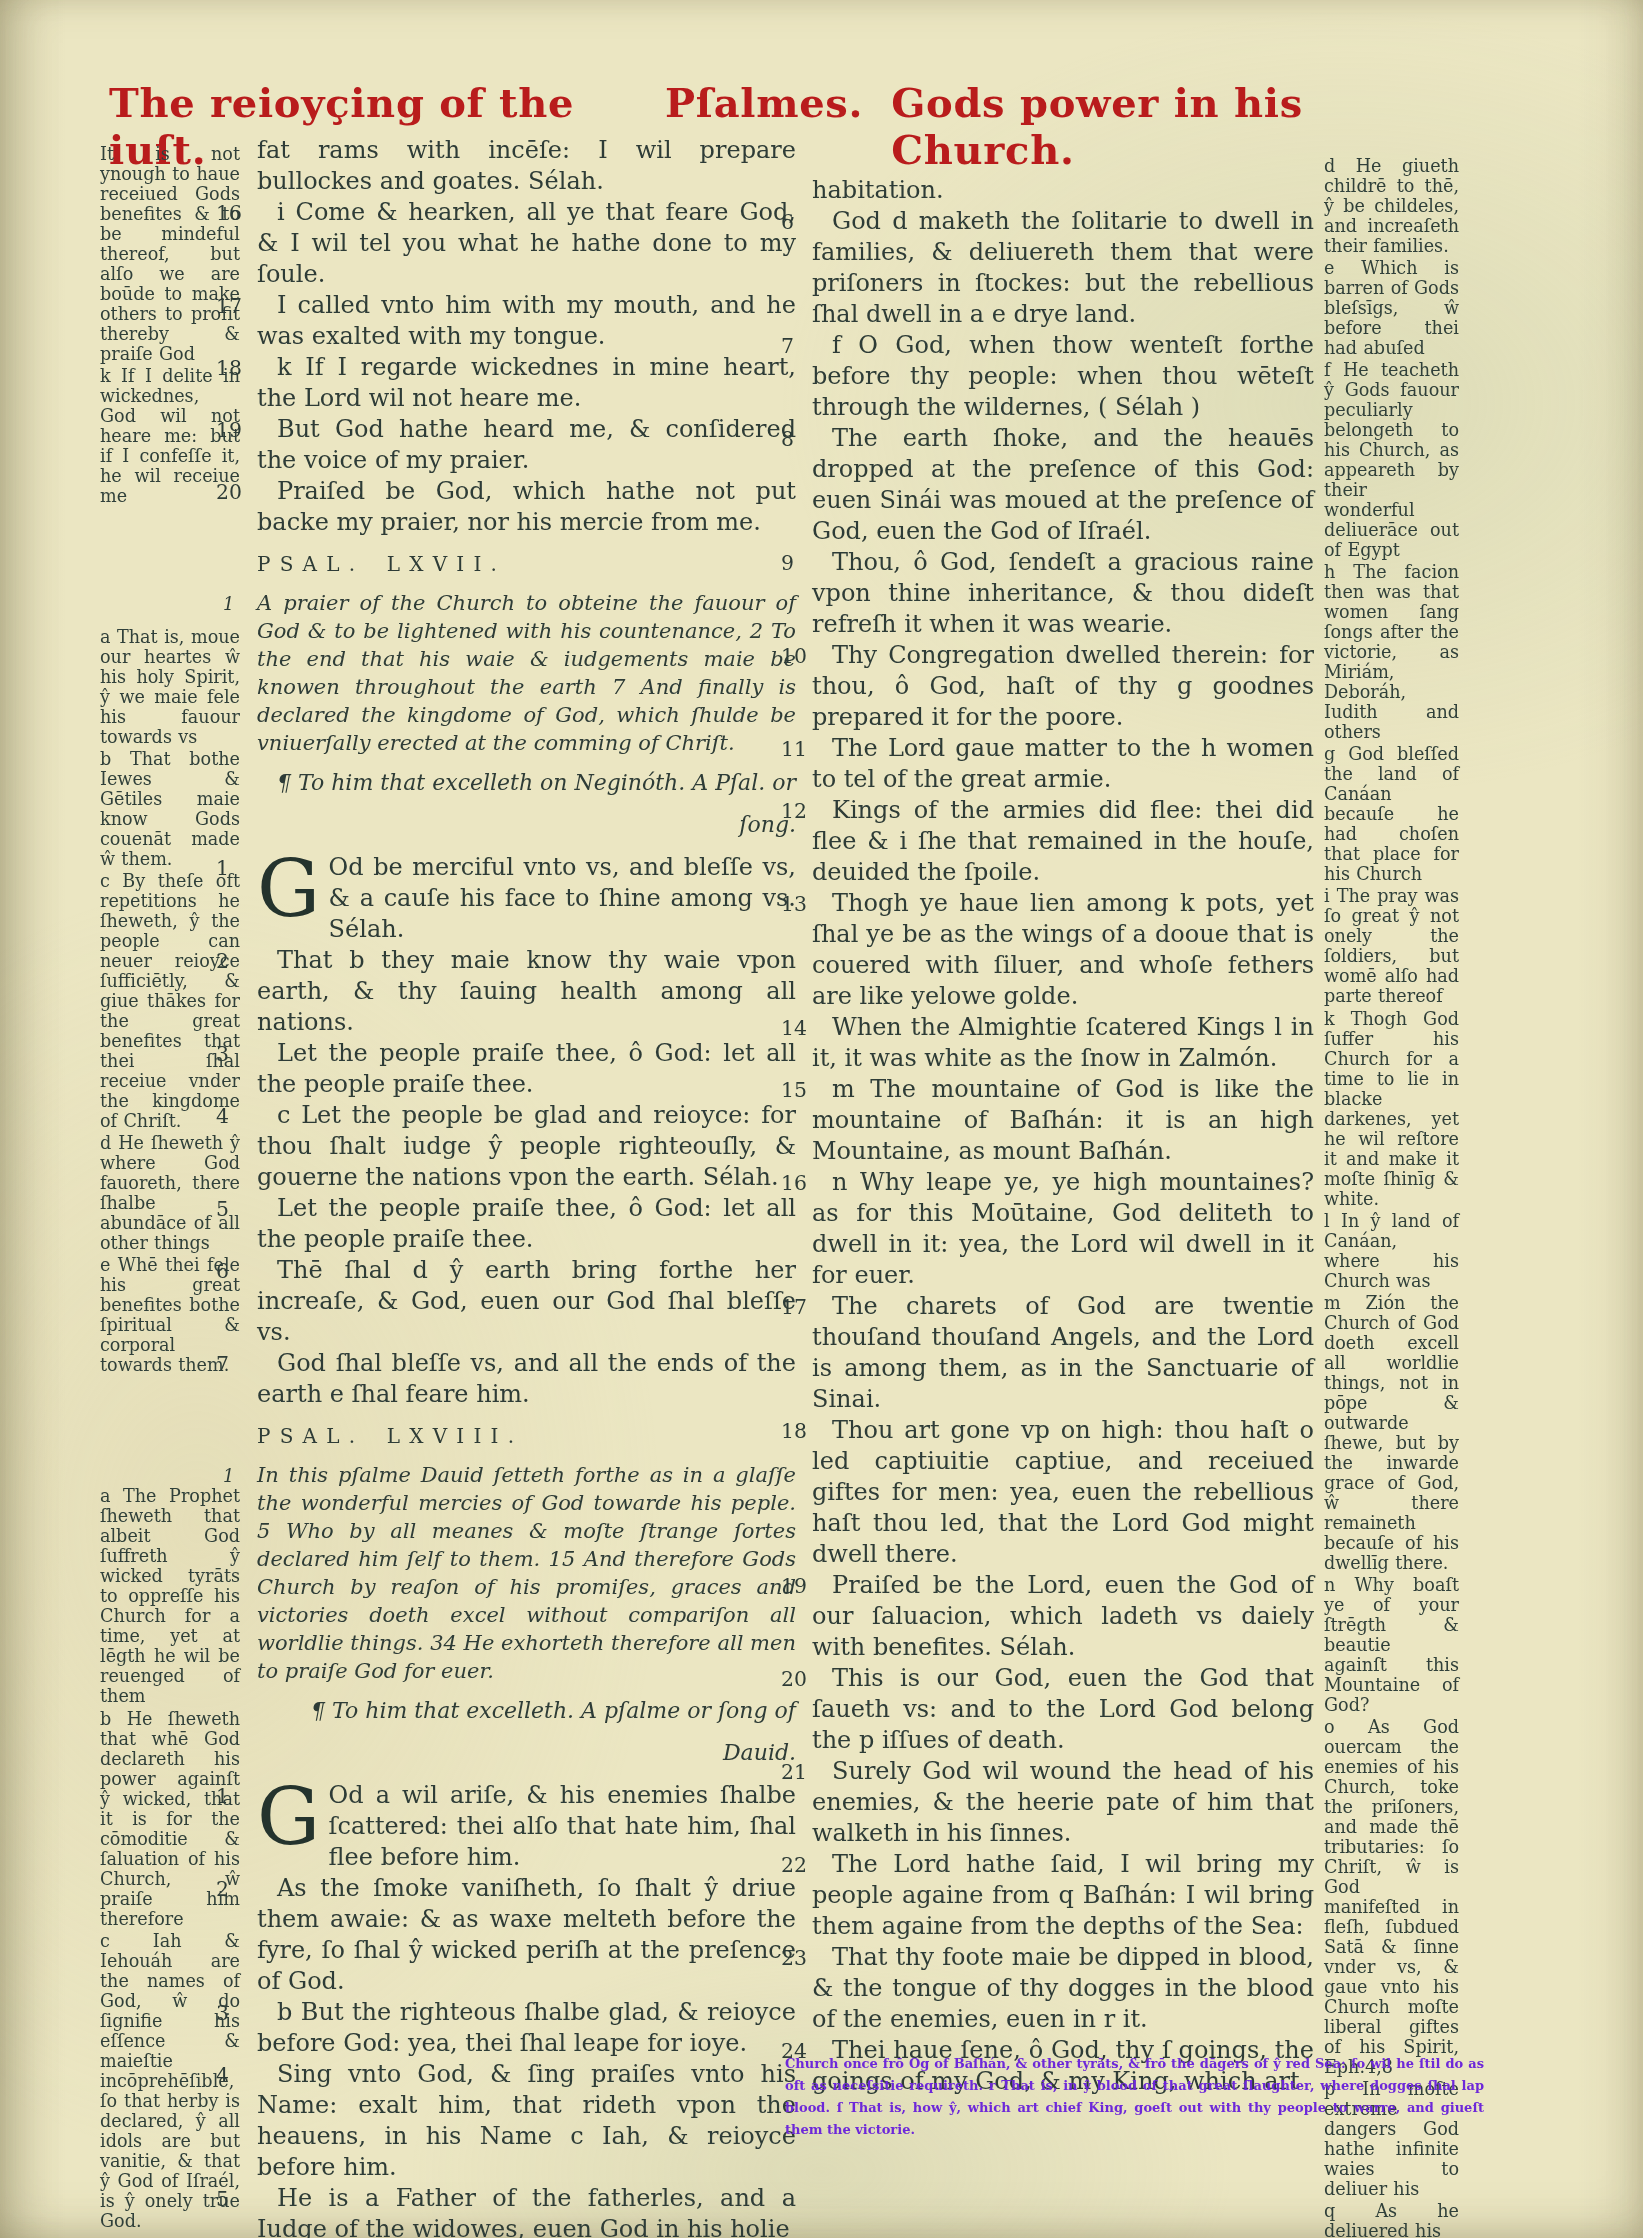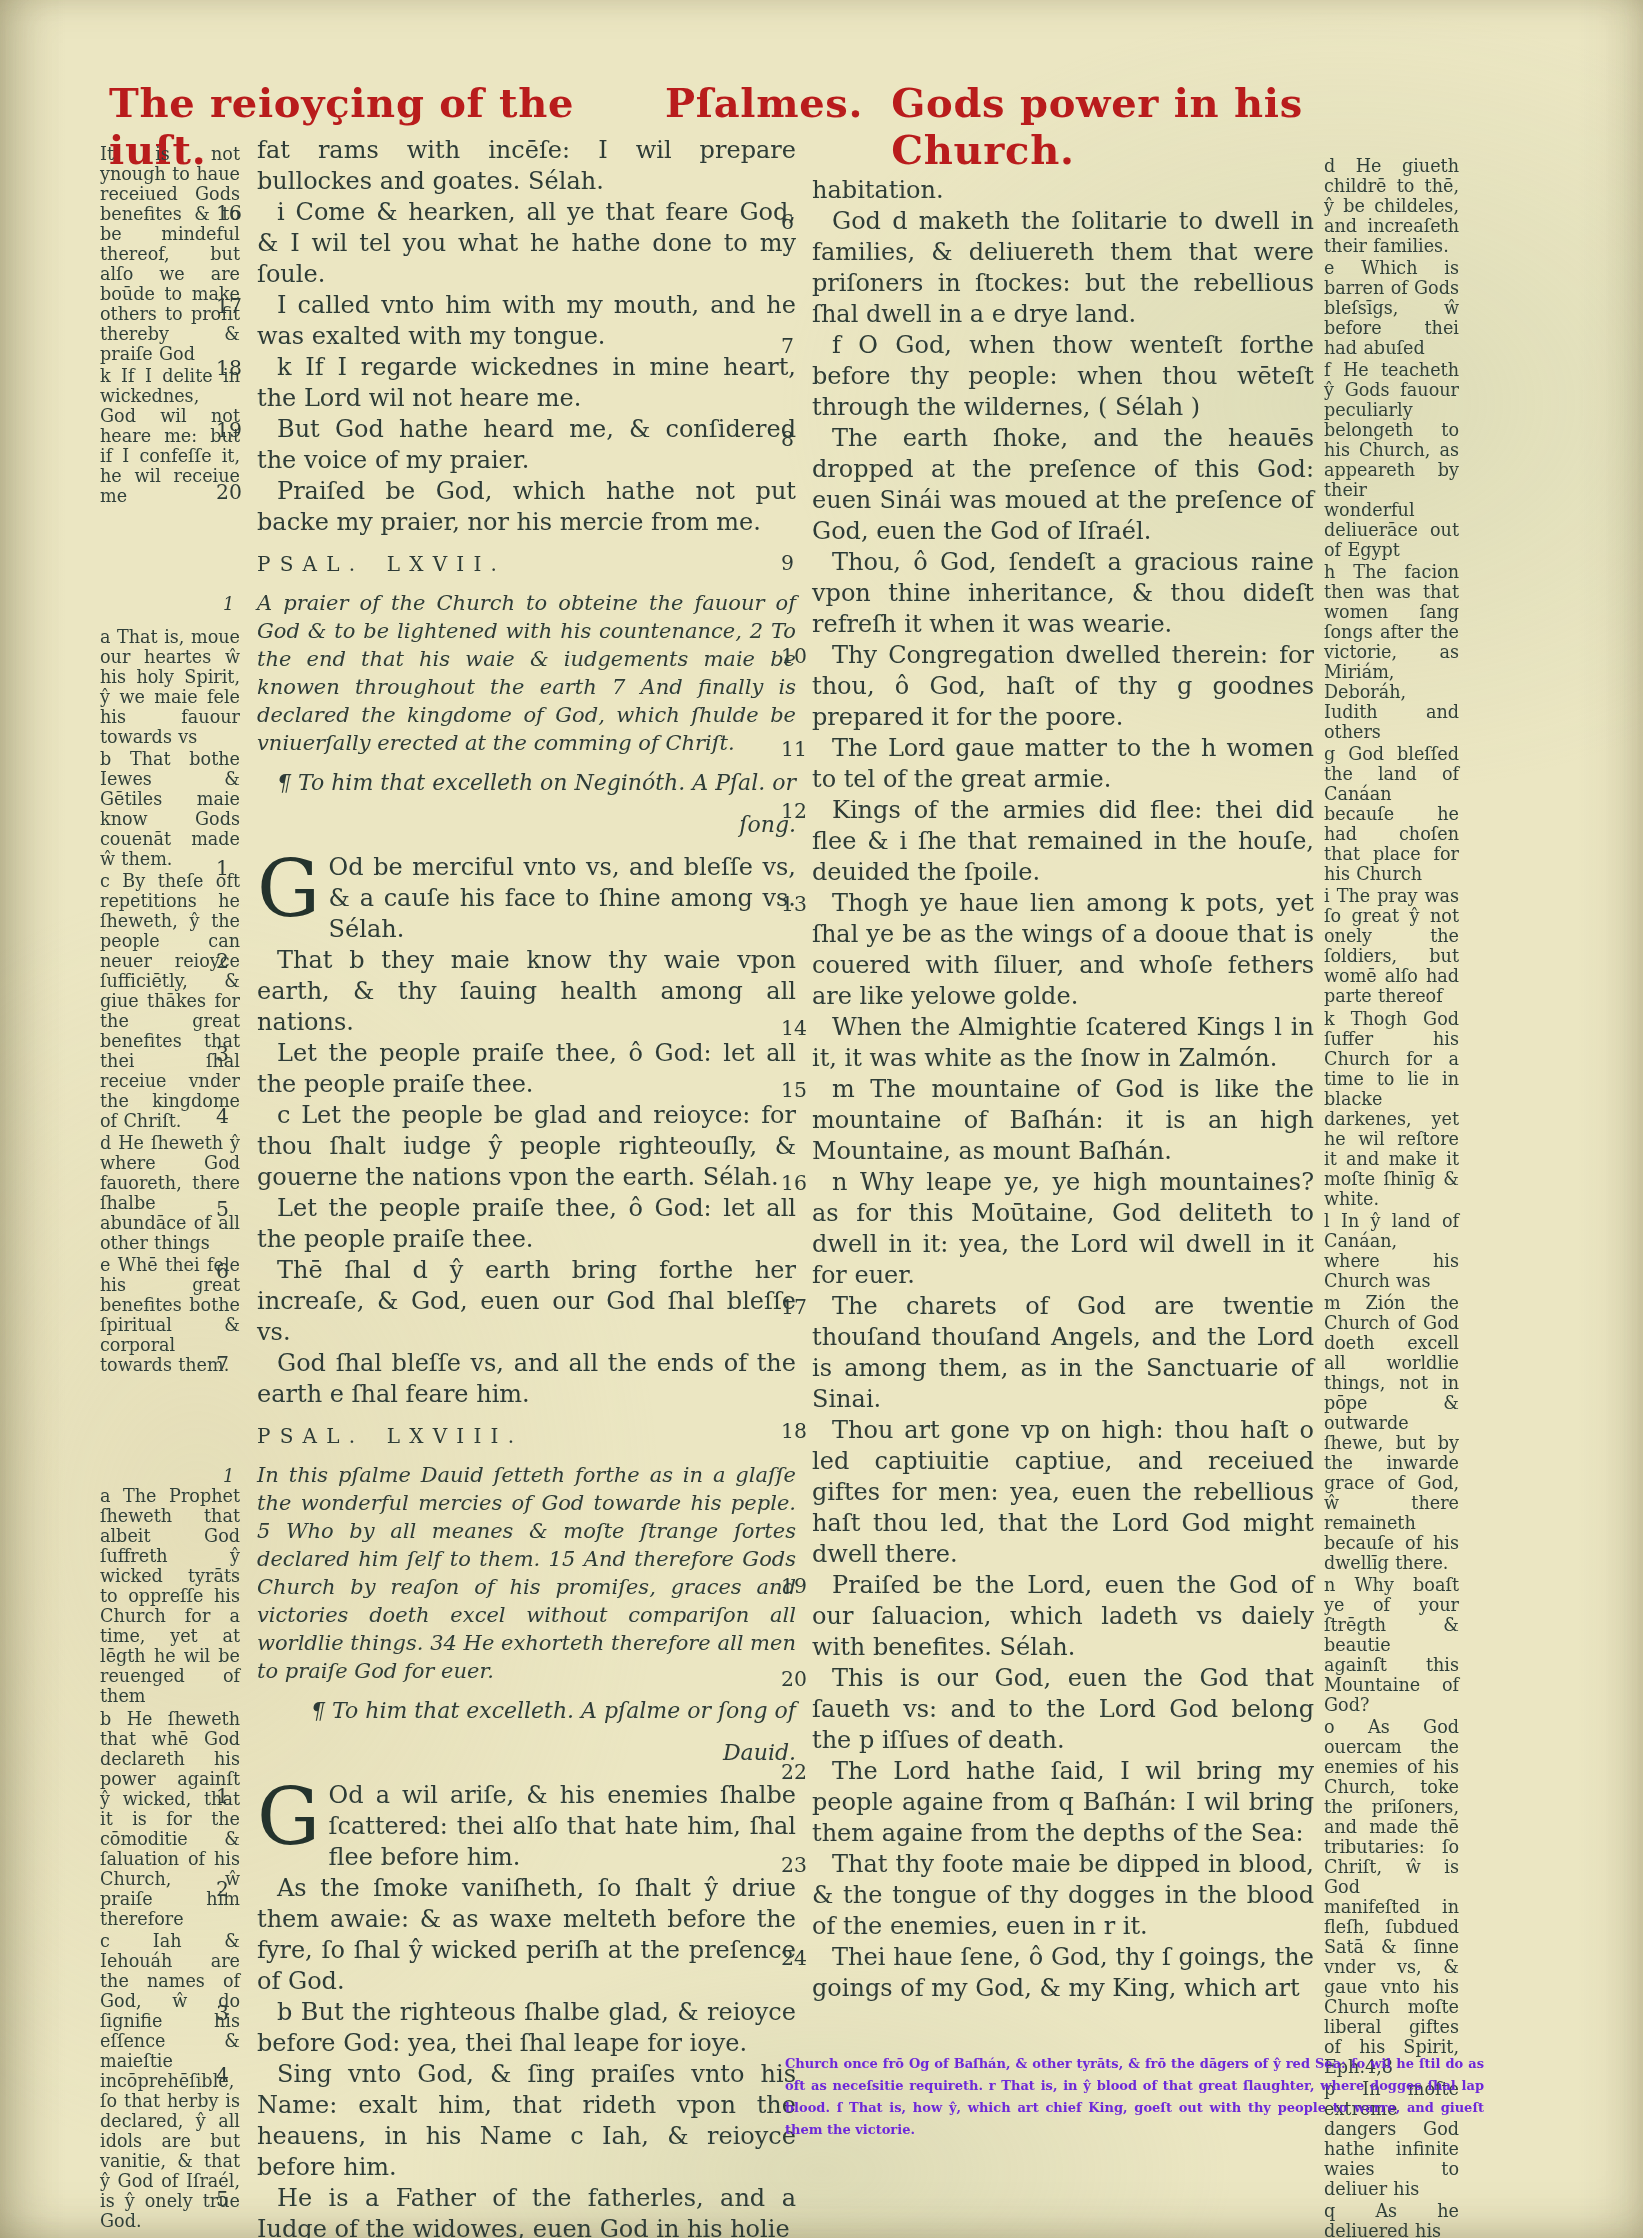--- a/index.html
+++ b/index.html
@@ -117,20 +117,21 @@
     <p class="verse"><span class="vnum">11</span><span>The Lord gaue matter to the h women to tel of the great armie.</span></p>
     <p class="verse"><span class="vnum">12</span><span>Kings of the armies did flee: thei did flee &amp; i ſhe that remained in the houſe, deuided the ſpoile.</span></p>
     <p class="verse"><span class="vnum">13</span><span>Thogh ye haue lien among k pots, yet ſhal ye be as the wings of a dooue that is couered with ſiluer, and whoſe fethers are like yelowe golde.</span></p>
     <p class="verse"><span class="vnum">14</span><span>When the Almightie ſcatered Kings l in it, it was white as the ſnow in Zalmón.</span></p>
     <p class="verse"><span class="vnum">15</span><span>m The mountaine of God is like the mountaine of Baſhán: it is an high Mountaine, as mount Baſhán.</span></p>
     <p class="verse"><span class="vnum">16</span><span>n Why leape ye, ye high mountaines? as for this Moūtaine, God deliteth to dwell in it: yea, the Lord wil dwell in it for euer.</span></p>
     <p class="verse"><span class="vnum">17</span><span>The charets of God are twentie thouſand thouſand Angels, and the Lord is among them, as in the Sanctuarie of Sinai.</span></p>
     <p class="verse"><span class="vnum">18</span><span>Thou art gone vp on high: thou haſt o led captiuitie captiue, and receiued giftes for men: yea, euen the rebellious haſt thou led, that the Lord God might dwell there.</span></p>
     <p class="verse"><span class="vnum">19</span><span>Praiſed be the Lord, euen the God of our ſaluacion, which ladeth vs daiely with benefites. Sélah.</span></p>
     <p class="verse"><span class="vnum">20</span><span>This is our God, euen the God that ſaueth vs: and to the Lord God belong the p iſſues of death.</span></p>
+    <p class="verse"><span class="vnum">21</span><span>Surely God wil wound the head of his enemies, &amp; the heerie pate of him that walketh in his ſinnes.</span></p>
     <p class="verse"><span class="vnum">22</span><span>The Lord hathe ſaid, I wil bring my people againe from q Baſhán: I wil bring them againe from the depths of the Sea:</span></p>
     <p class="verse"><span class="vnum">23</span><span>That thy foote maie be dipped in blood, &amp; the tongue of thy dogges in the blood of the enemies, euen in r it.</span></p>
     <p class="verse"><span class="vnum">24</span><span>Thei haue ſene, ô God, thy ſ goings, the goings of my God, &amp; my King, which art</span></p>
   </div>
 
   <div class="margin-col" id="margin-right">
     <p class="mnote">d He giueth childrē to thē, ŷ be childeles, and increaſeth their families.</p>
     <p class="mnote">e Which is barren of Gods bleſsīgs, ŵ before thei had abuſed</p>
     <p class="mnote">f He teacheth ŷ Gods fauour peculiarly belongeth to his Church, as appeareth by their wonderful deliuerāce out of Egypt</p>
     <p class="mnote">h The facion then was that women ſang ſongs after the victorie, as Miriám, Deboráh, Iudith and others</p>

